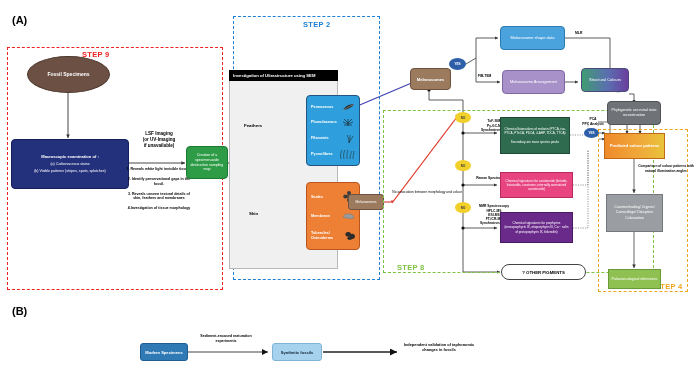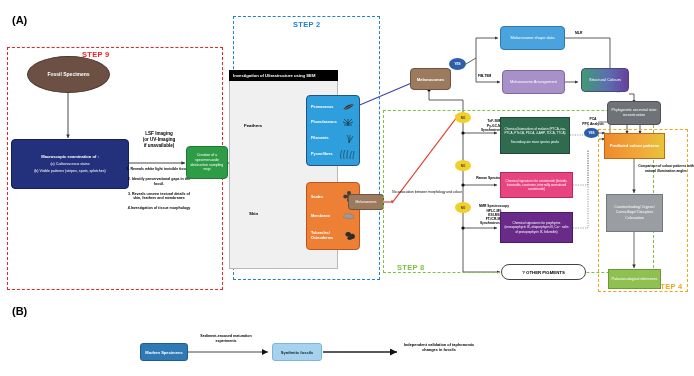--- a/index.html
+++ b/index.html
@@ -157,21 +157,21 @@
   <div class="txt txt-b">2. Identify preservational gaps in the fossil.</div>
   <div class="txt txt-b">3. Reveals unseen textural details of skin, feathers and membranes</div>
   <div class="txt txt-b">4.Investigation of tissue morphology</div>
 </div>
 
 <div class="abs rnd ctr" style="left:186px;top:146px;width:42px;height:33px;background:#2e9c46;border:1px solid #1d7a32;color:#fff;font-size:3.6px;line-height:1.3;padding:2px;">
   <span>Creation of a specimen-wide destructive sampling map</span>
 </div>
 
 <div class="abs frame" style="left:233px;top:16px;width:147px;height:264px;border:1.4px dashed #1f7fd4;"></div>
-<div class="abs step-label" style="left:293px;top:20px;color:#1f7fd4;">STEP 2</div>
+<div class="abs step-label" style="left:303px;top:20px;color:#1f7fd4;">STEP 2</div>
 
 <div class="abs sem-wrap" style="left:229px;top:70px;width:109px;height:199px;"></div>
 <div class="abs sem-title" style="left:229px;top:70px;width:109px;height:11px;">
   <span>Investigation of Ultrastructure using SEM</span>
 </div>
 
 <div class="abs" style="left:244px;top:123px;font-size:4.4px;font-weight:bold;color:#000;">
   <span>Feathers</span>
 </div>
 

